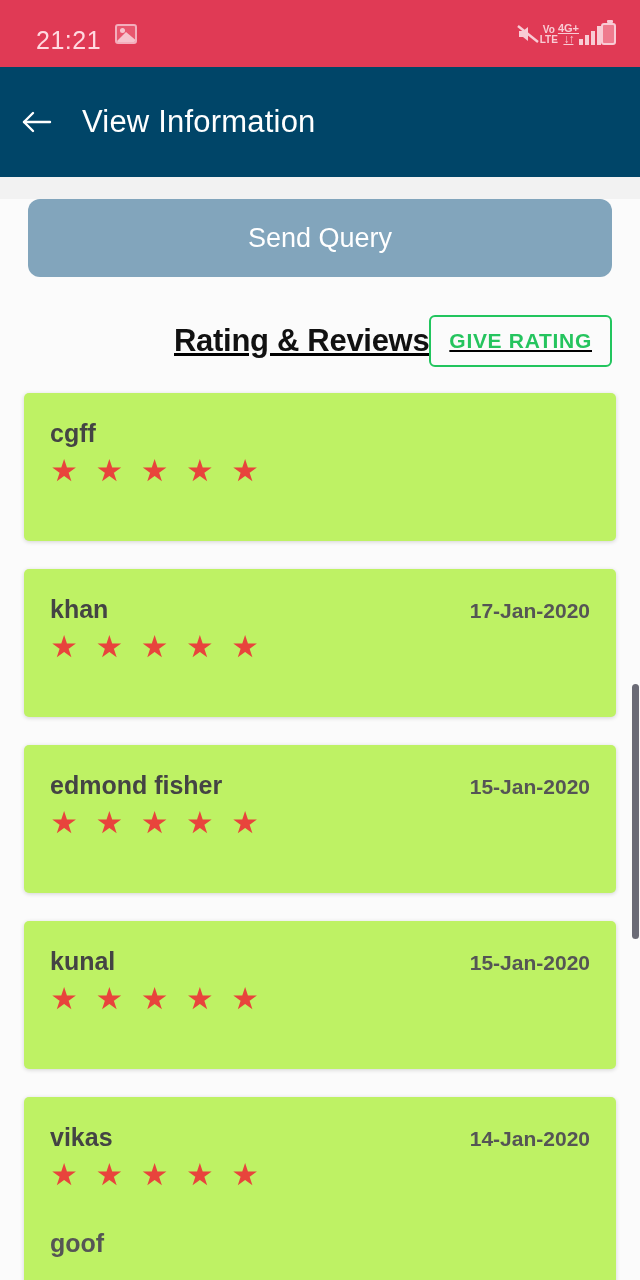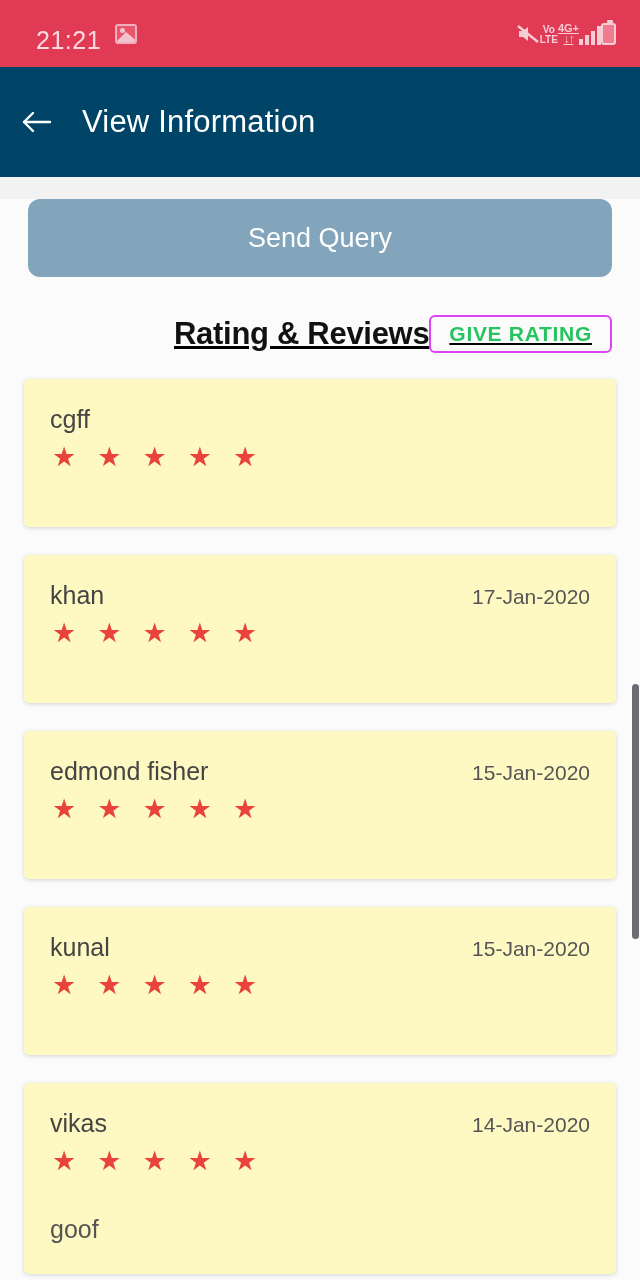--- a/index.html
+++ b/index.html
@@ -169,46 +169,47 @@
     padding: 38px 28px 0 28px;
     text-decoration: underline;
   }
   .section-title {
     font-size: 31px;
     font-weight: bold;
     color: #111111;
     letter-spacing: -0.3px;
   }
   .give-rating-btn {
-    border: 2px solid #d946ef;
+    border: 2px solid #22c55e;
     border-radius: 6px;
     background: transparent;
     color: #25c45e;
     font-size: 21px;
     font-weight: bold;
     letter-spacing: 0.7px;
-    padding: 5px 18px;
+    padding: 12px 18px;
     cursor: pointer;
     font-family: "Liberation Sans", sans-serif;
   }
 
   
   .review-list {
     margin-top: 26px;
     padding: 0 24px;
     display: flex;
     flex-direction: column;
     gap: 28px;
   }
   .review-card {
-    background: #fef9c3;
+    background: #bef264;
     border-radius: 5px;
     box-shadow: 0 1px 4px rgba(0,0,0,0.16);
     padding: 26px 26px 30px 26px;
     min-height: 148px;
+    font-weight: bold;
   }
   .review-top {
     display: flex;
     align-items: flex-start;
     justify-content: space-between;
   }
   .reviewer-name {
     font-size: 25px;
     color: #444444;
   }

